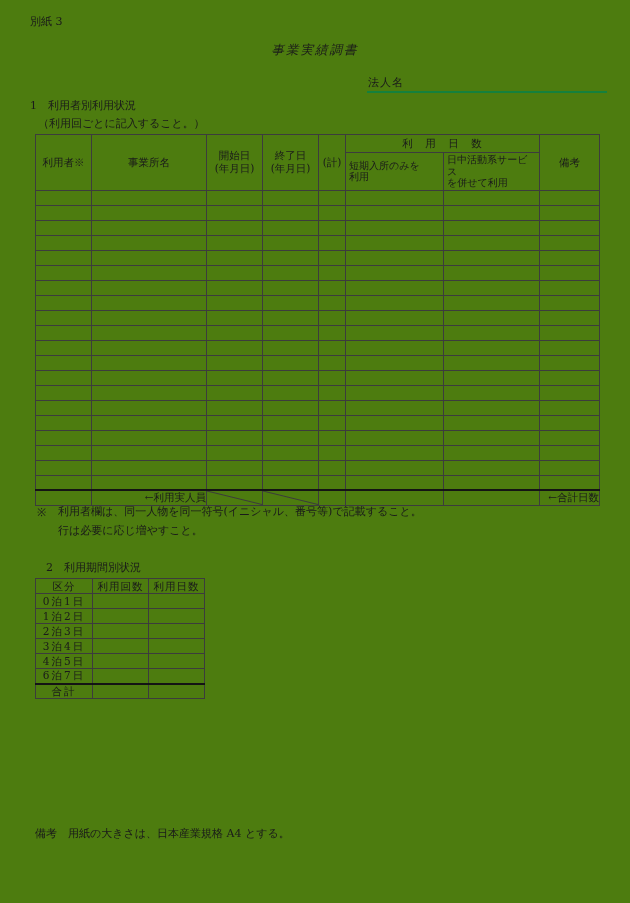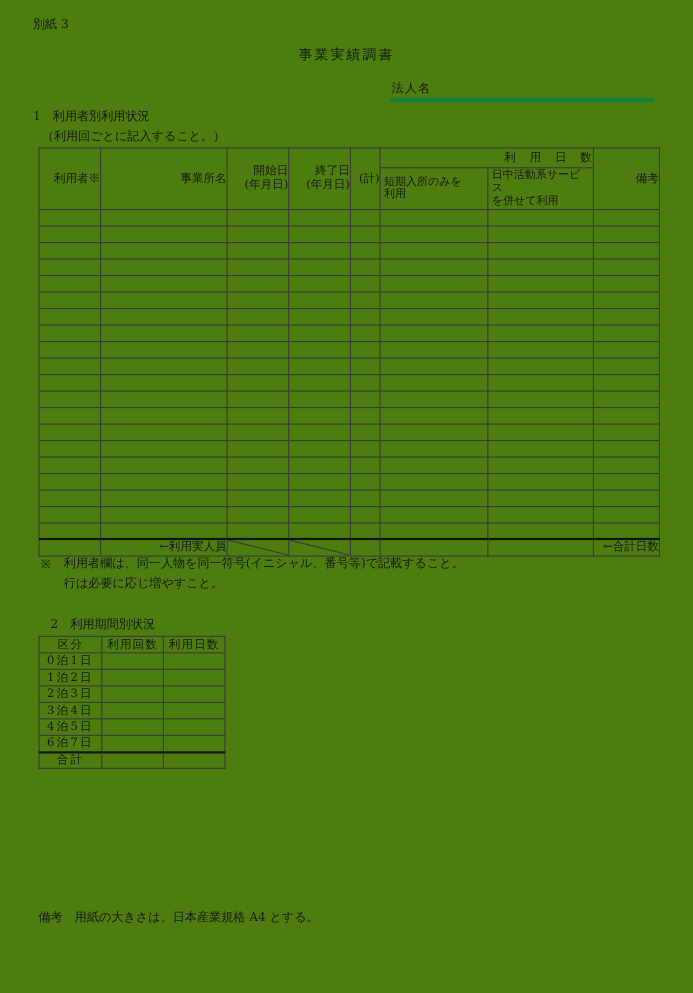--- a/index.html
+++ b/index.html
@@ -7,22 +7,22 @@
   body {
     width:630px; height:903px;
     font-family:"DejaVu Serif","Liberation Serif",serif;
     color:#1a1a1a;
     -webkit-font-smoothing:antialiased;
   }
   .page { position:relative; width:630px; height:903px; background:#4d7c0f; overflow:hidden; }
   .abs { position:absolute; }
 
   .doc-label { left:30px; top:14px; font-size:11px; }
-  .doc-title { left:0; top:42px; width:630px; text-align:center; font-size:12.5px; letter-spacing:2px; }
-  .corp { left:355px; top:76px; width:240px; height:17px; border-bottom:4px solid #15803d; font-size:11px;font-family:Liberation Mono, monospace; }
+  .doc-title { left:0; top:42px; width:630px; text-align:center; font-size:12.5px; letter-spacing:2px;font-style:italic; }
+  .corp { left:367px; top:76px; width:240px; height:17px; border-bottom:2px solid #15803d; font-size:11px;font-family:Liberation Mono, monospace; }
   .corp .lbl { position:absolute; left:1px; bottom:1px; letter-spacing:1px; }
   .s1-head { left:30px; top:98px; font-size:11px; }
   .s1-note { left:38px; top:116px; font-size:11px; }
   .fn1 { left:37px; top:504px; font-size:11px; display:flex; }
   .fn1 .fn-marker { width:21px; flex:0 0 21px; }
   .fn2 { left:58px; top:523px; font-size:11px; }
   .s2-head { left:46px; top:560px; font-size:11px; }
   .bottom-note { left:35px; top:810px; font-size:11px;margin-top:16px; }
 
   table { border-collapse:collapse; table-layout:fixed; empty-cells:show; }
@@ -31,21 +31,21 @@
     padding:0; margin:0;
     font-weight:normal;
     font-size:10.5px; line-height:13px;
     text-align:center; vertical-align:middle;
     overflow:hidden;
   }
   .pre { white-space:pre-line; }
 
   
   .t1 { left:35px; top:134px; width:564px; }
-  .t1 thead tr.h1 th { height:18px;text-align:right; }
+  .t1 thead tr.h1 th { height:18px; }
   .t1 thead tr.h2 th { height:30px; }
   .t1 thead th.group { letter-spacing:1px; }
   .t1 thead th.sub {
     font-size:10px; line-height:11.5px;
     text-align:left; padding:1px 2px 1px 3px;
   }
   .t1 tbody td { height:15px; }
   .t1 .sumrow td { border-top:2px solid #141414; }
   .t1 .sumrow td.lefttxt { text-align:right; padding-left:2px; white-space:nowrap; font-size:10.5px; }
   .t1 td.diag { position:relative; }

